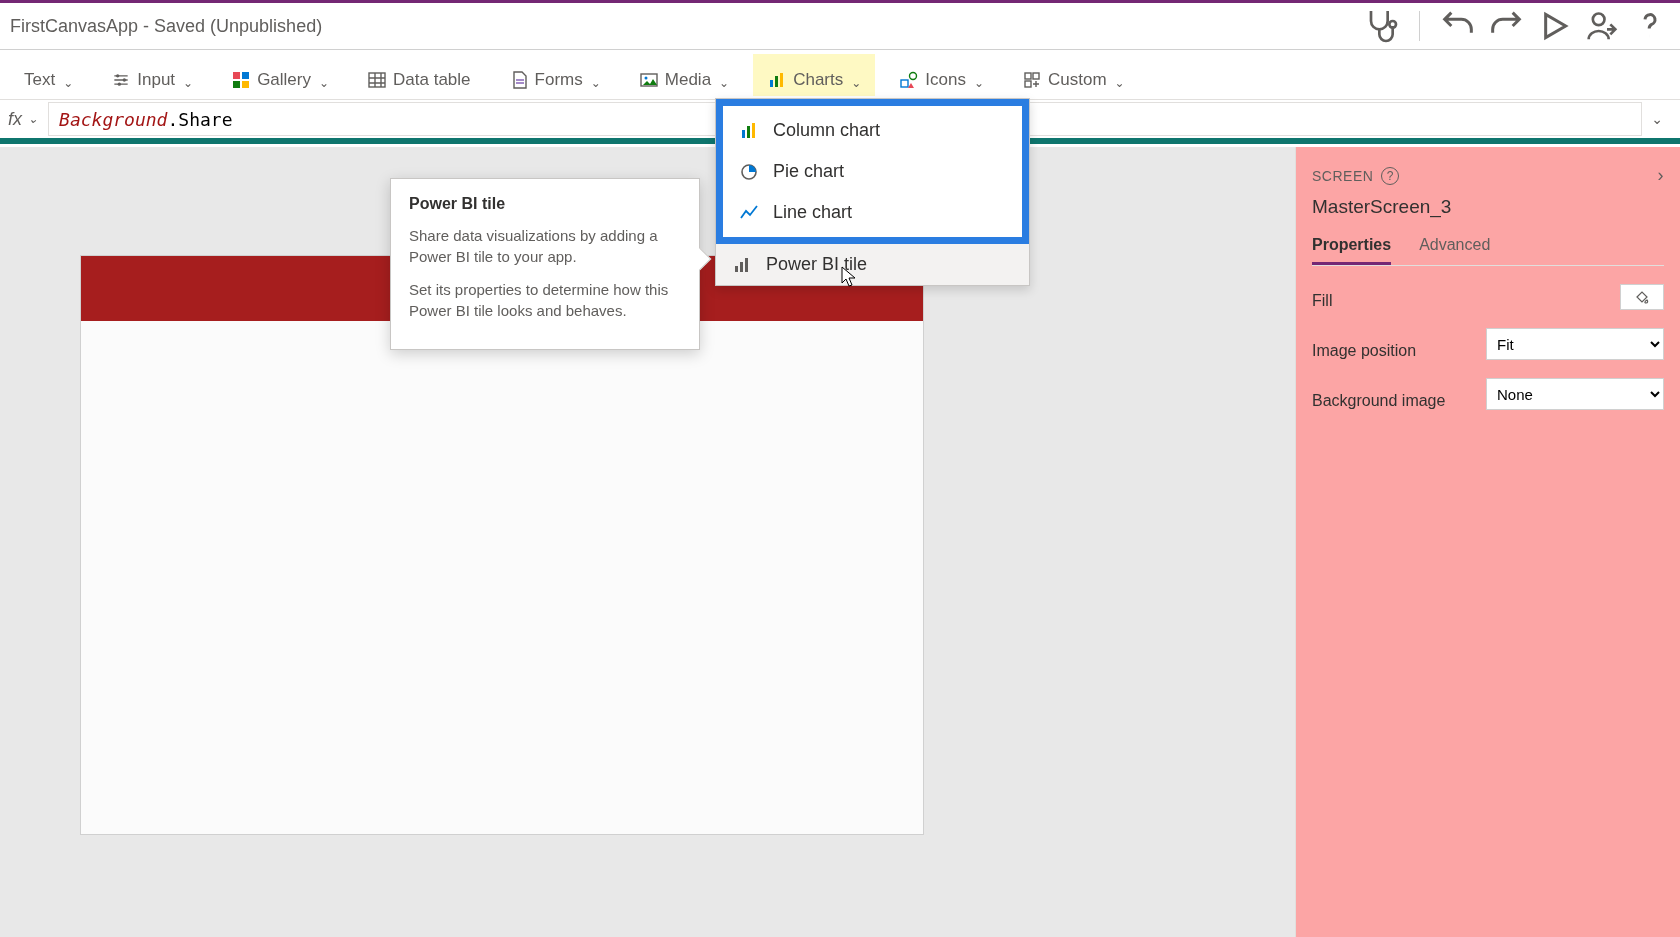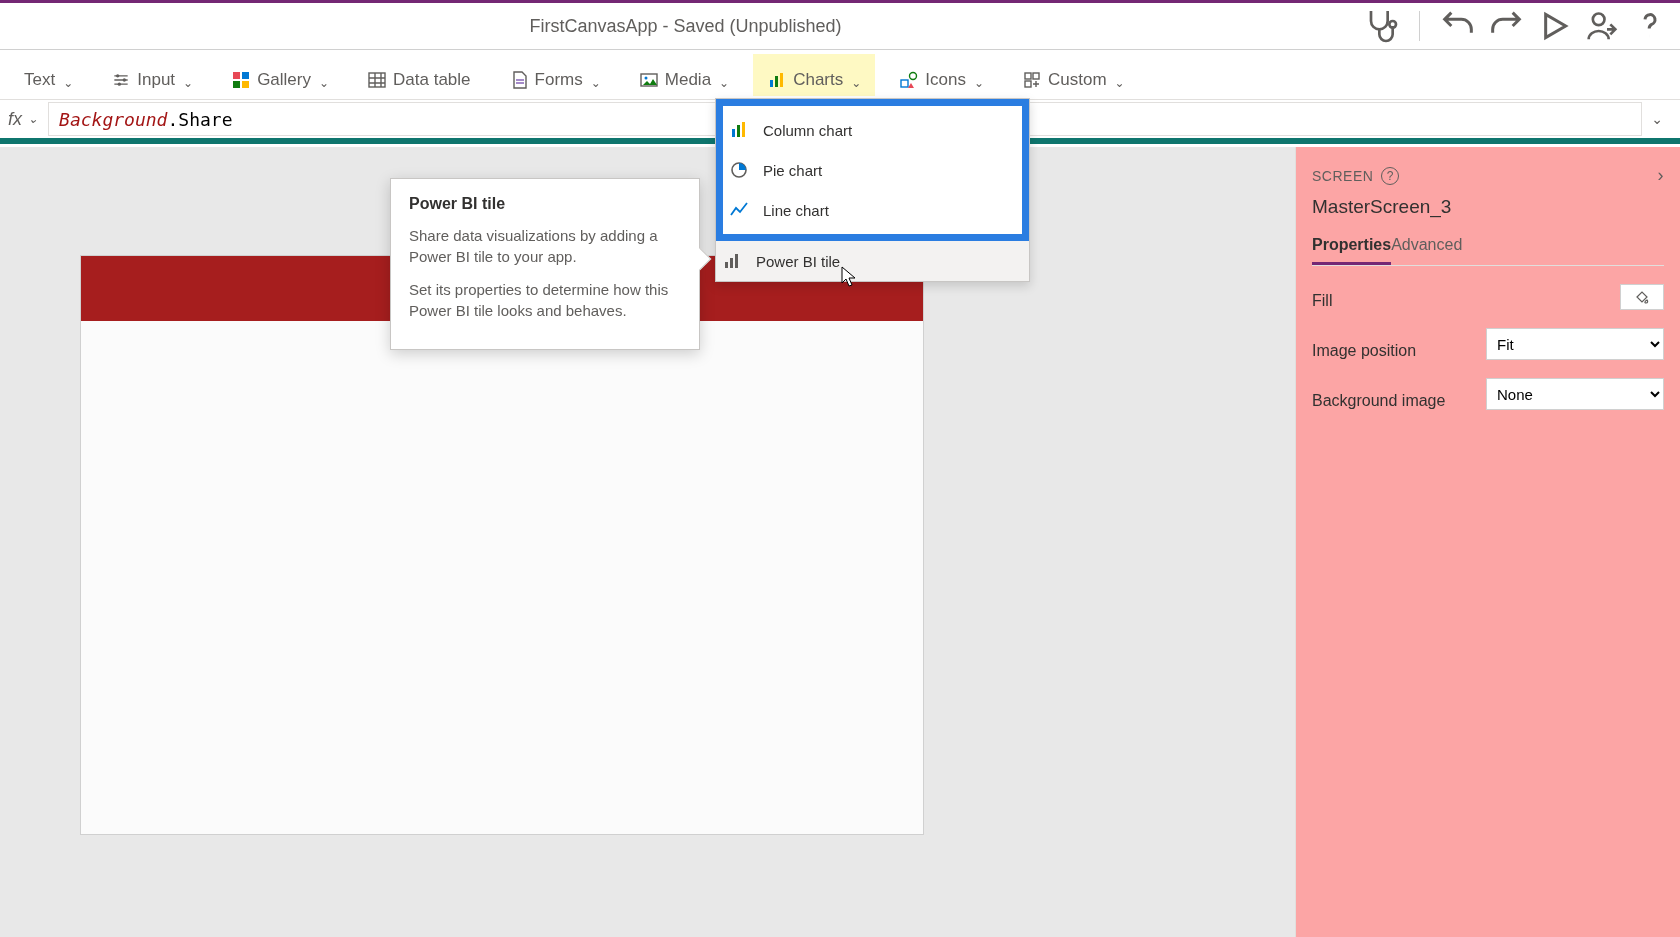--- a/index.html
+++ b/index.html
@@ -1,20 +1,20 @@
 <!DOCTYPE html>
 <html><head>
 <meta charset="utf-8">
 <style>
 * { box-sizing: border-box; margin: 0; padding: 0; }
 body { font-family: "Segoe UI", sans-serif; font-size: 14px; color: #323130; background: #fff; width: 1680px; height: 937px; overflow: hidden; position: relative; }
 
 
 .titlebar { height: 50px; border-bottom: 1px solid #d0d0d0; border-top: 3px solid #742774; display: flex; align-items: center; padding: 0 10px; }
-.titlebar-title { flex: 1; text-align: center; font-size: 18px; color: #605e5c; }
+.titlebar-title { flex: 1; font-size: 18px; color: #605e5c; }
 .titlebar-actions { display: flex; gap: 8px; align-items: center; }
 .titlebar-actions .btn { width: 40px; height: 40px; display: flex; align-items: center; justify-content: center; cursor: pointer; color: #605e5c; }
 .vr { width: 1px; height: 30px; background: #d0d0d0; margin: 0 10px; }
 
 
 .ribbon { height: 50px; border-bottom: 1px solid #e1dfdd; display: flex; align-items: center; padding: 0 10px; gap: 10px; }
 .ribbon-group { display: flex; align-items: flex-end; gap: 6px; padding: 6px 14px; height: 42px; cursor: pointer; color: #605e5c; font-size: 17px; }
 .ribbon-group.active { background: #fef9c3; }
 .ribbon-group svg { width: 20px; height: 20px; }
 .chev { font-size: 12px; color: #605e5c; margin-left: 2px; }
@@ -30,32 +30,32 @@
 
 .workspace { position: absolute; top: 147px; bottom: 0; left: 0; right: 0; background: #e8e8e8; }
 .canvas { position: absolute; left: 80px; top: 108px; width: 844px; height: 580px; background: #fbfbfb; border: 1px solid #d0d0d0; }
 .canvas-header { height: 65px; background: #a61e1e; display: flex; align-items: center; justify-content: center; color: #fff; font-size: 30px; font-weight: 600; }
 
 
 .props { position: absolute; top: 147px; right: 0; width: 385px; bottom: 0; background: #fca5a5; border-left: 1px solid #e1dfdd; padding: 18px 16px; }
 .props-head { display: flex; align-items: center; gap: 8px; color: #605e5c; font-size: 14px; letter-spacing: 0.5px; }
 .props-head .expand { margin-left: auto; font-size: 18px; color: #605e5c; cursor: pointer; }
 .props-name { font-size: 19px; margin-top: 10px; color: #323130; }
-.props-tabs { display: flex; margin-top: 18px; border-bottom: 1px solid #e1dfdd; }
+.props-tabs { display: flex; gap: 28px; margin-top: 18px; border-bottom: 1px solid #e1dfdd; }
 .props-tab { padding-bottom: 8px; font-size: 16px; color: #605e5c; cursor: pointer; }
 .props-tab.active { font-weight: 600; color: #323130; border-bottom: 3px solid #742774; }
 .prop-row { display: flex; align-items: flex-end; margin-top: 18px; font-size: 16px; color: #323130; }
 .prop-row .label { flex: 1; }
 .prop-row .swatch { width: 44px; height: 26px; border: 1px solid #d0d0d0; background: #fff; display: flex; align-items: center; justify-content: center; cursor: pointer; }
 .prop-row select { width: 178px; height: 32px; border: 1px solid #d0d0d0; background: #fff; font-size: 15px; padding: 0 6px; }
 
 
 .dropdown { position: absolute; left: 715px; top: 98px; width: 315px; background: #fff; border: 1px solid #c8c6c4; box-shadow: 0 4px 10px rgba(0,0,0,0.15); }
 .dropdown-group { border: 7px solid #2a7de1; padding: 4px 0; }
-.dropdown-item { display: flex; align-items: center; gap: 14px; padding: 10px 6px; font-size: 15px; cursor: pointer; color: #323130; }
+.dropdown-item { display: flex; align-items: center; gap: 14px; padding: 10px 16px; font-size: 18px; cursor: pointer; color: #323130; }
 .dropdown-item.hovered { background: #f3f2f1; }
 .dropdown-item svg { width: 20px; height: 20px; }
 
 
 .tooltip { position: absolute; left: 390px; top: 178px; width: 310px; background: #fff; border: 1px solid #c8c6c4; box-shadow: 0 4px 14px rgba(0,0,0,0.18); padding: 16px 18px; }
 .tooltip .tt-title { font-weight: 600; font-size: 16px; margin-bottom: 12px; }
 .tooltip p { font-size: 15px; color: #605e5c; line-height: 1.4; margin-bottom: 12px; }
 .tooltip p:last-child { margin-bottom: 0; }
 .tooltip .notch { position: absolute; right: -9px; top: 72px; width: 16px; height: 16px; background: #fff; border-top: 1px solid #c8c6c4; border-right: 1px solid #c8c6c4; transform: rotate(45deg); }
 

